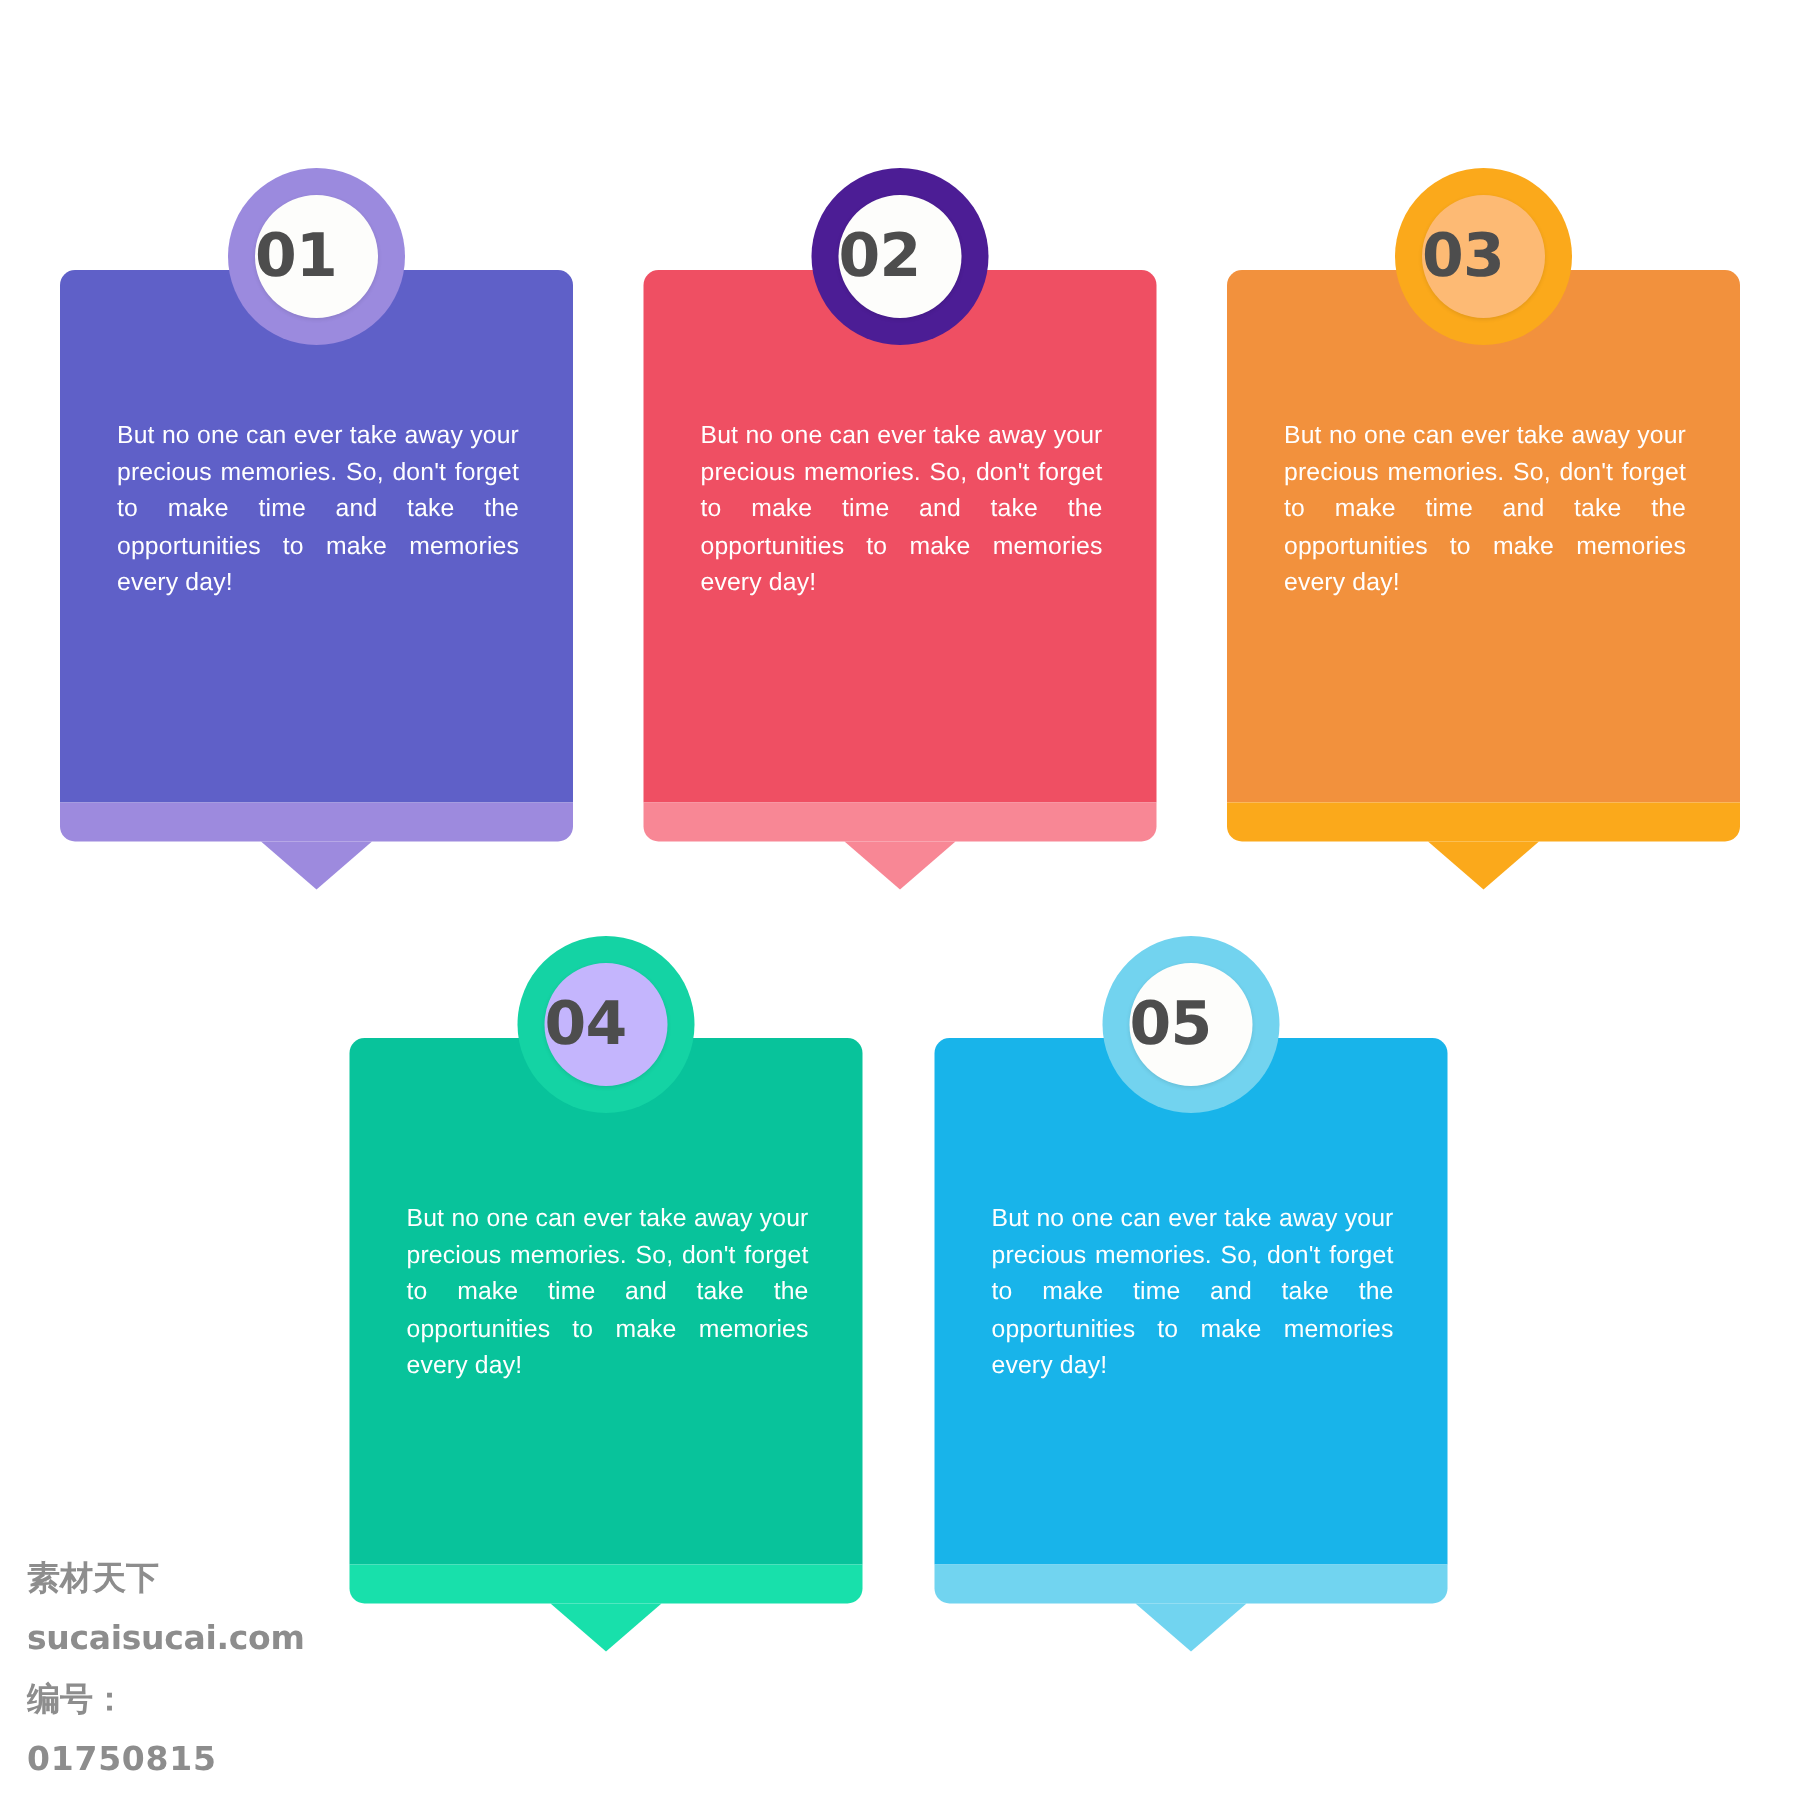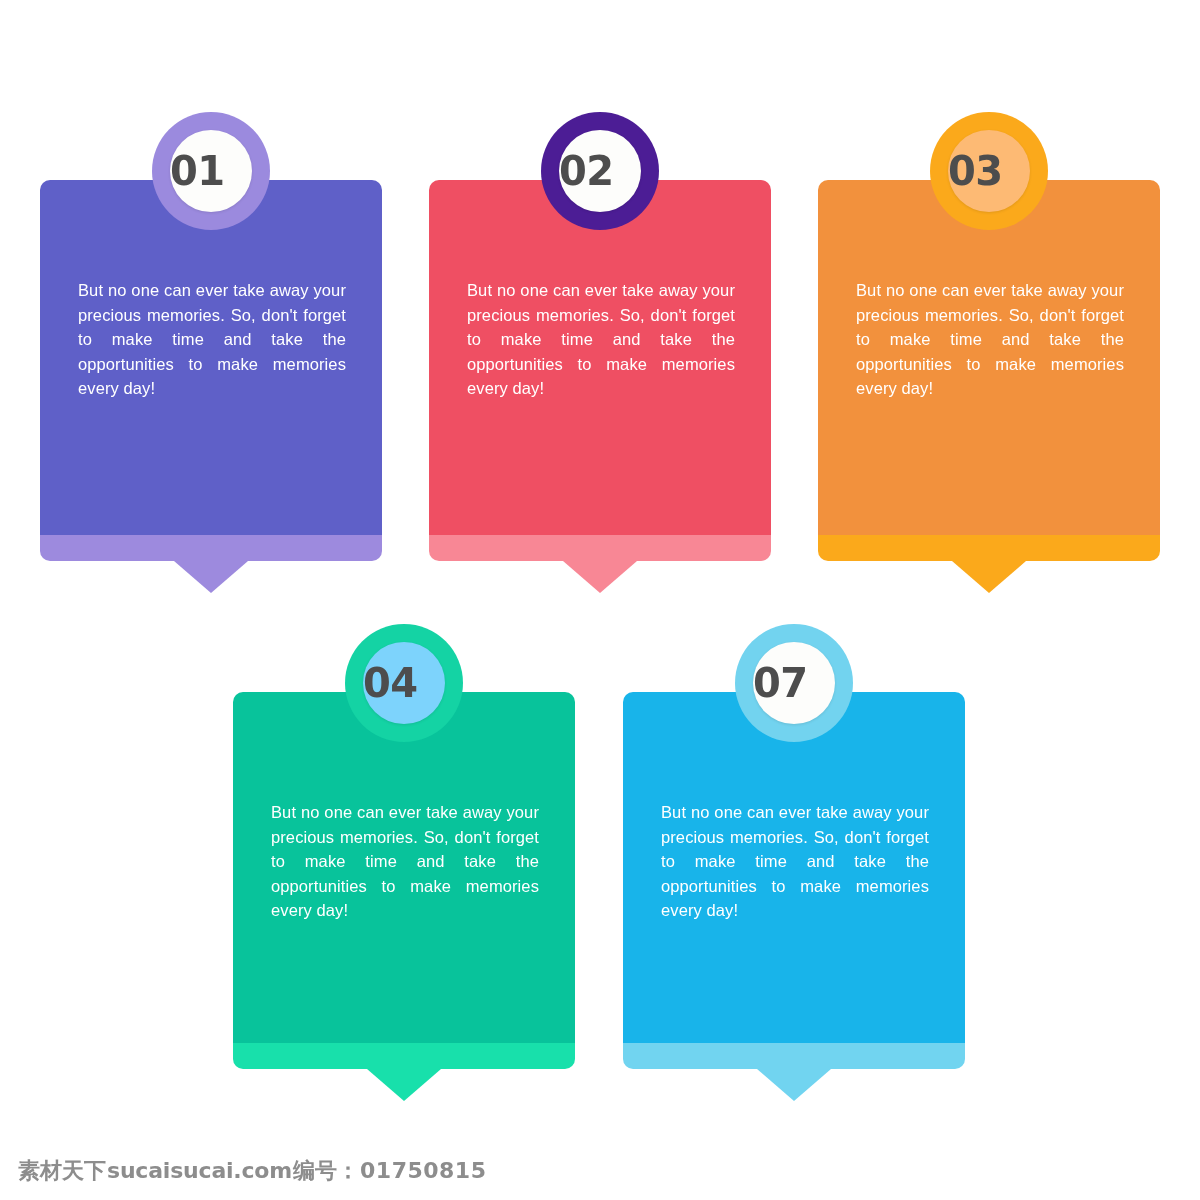--- a/index.html
+++ b/index.html
@@ -104,26 +104,27 @@
     line-height: 1;
   }
 
   
   #watermark {
     position: absolute;
     left: 18px;
     bottom: 14px;
     display: flex;
     align-items: baseline;
-    gap: 1px;
+    gap: 13px;
     color: #8d8d8d;
     font-size: 22px;
     font-weight: bold;
     white-space: nowrap;
     font-family: "DejaVu Sans", "Liberation Sans", sans-serif;
+    flex-direction: column;
   }
   #watermark .wm-site { letter-spacing: -0.2px; }
   #watermark .wm-id   { letter-spacing: 0.5px; }
 </style>
 </head>
 <body>
 
 <div id="canvas">
 
   <div class="card" id="card-0" style="left: 40px; top: 180px;">
@@ -169,36 +170,36 @@
   </div>
 
   <div class="card" id="card-3" style="left: 233px; top: 692px;">
     <div class="card-body" id="body-3" style="height: 351px; background: rgb(8, 195, 155);">
       <div class="card-text" style="transform: translateY(-6px);">But no one can ever take away your precious memories. So, don't forget to make time and take the opportunities to make memories every day!</div>
     </div>
     <div class="card-foot" id="foot-3" style="height: 26px; background: rgb(24, 224, 171);">
       <div class="card-arrow" id="arrow-3" style="top: 26px; border-top: 32px solid rgb(24, 224, 171);"></div>
     </div>
     <div class="badge" id="badge-3" style="top: -68px; background: rgb(20, 211, 164);">
-      <div class="badge-inner" style="background: #7dd3fc;">
+      <div class="badge-inner" style="background: #c4b5fd;">
         <span class="badge-number" style="color: rgb(77, 77, 77);">04</span>
       </div>
     </div>
   </div>
 
   <div class="card" id="card-4" style="left: 623px; top: 692px;">
     <div class="card-body" id="body-4" style="height: 351px; background: rgb(24, 180, 234);">
       <div class="card-text" style="transform: translateY(-6px);">But no one can ever take away your precious memories. So, don't forget to make time and take the opportunities to make memories every day!</div>
     </div>
     <div class="card-foot" id="foot-4" style="height: 26px; background: rgb(113, 212, 240);">
       <div class="card-arrow" id="arrow-4" style="top: 26px; border-top: 32px solid rgb(113, 212, 240);"></div>
     </div>
     <div class="badge" id="badge-4" style="top: -68px; background: rgb(114, 211, 239);">
       <div class="badge-inner" style="background: rgb(253, 253, 251);">
-        <span class="badge-number" style="color: rgb(77, 77, 77);">07</span>
+        <span class="badge-number" style="color: rgb(77, 77, 77);">05</span>
       </div>
     </div>
   </div>
 
   <div id="watermark" style="color: rgb(141, 141, 141);">
     <span class="wm-brand">素材天下</span>
     <span class="wm-site">sucaisucai.com</span>
     <span class="wm-id-label">编号：</span>
     <span class="wm-id">01750815</span>
   </div>

